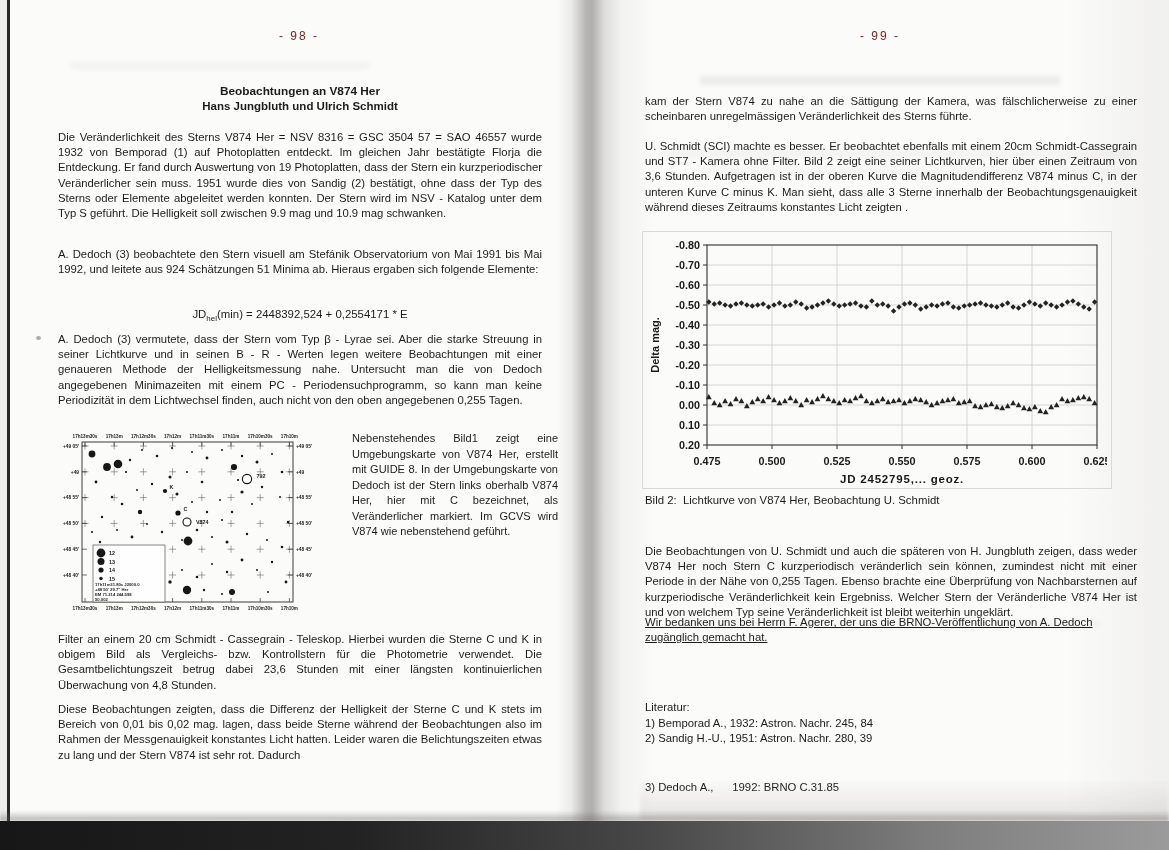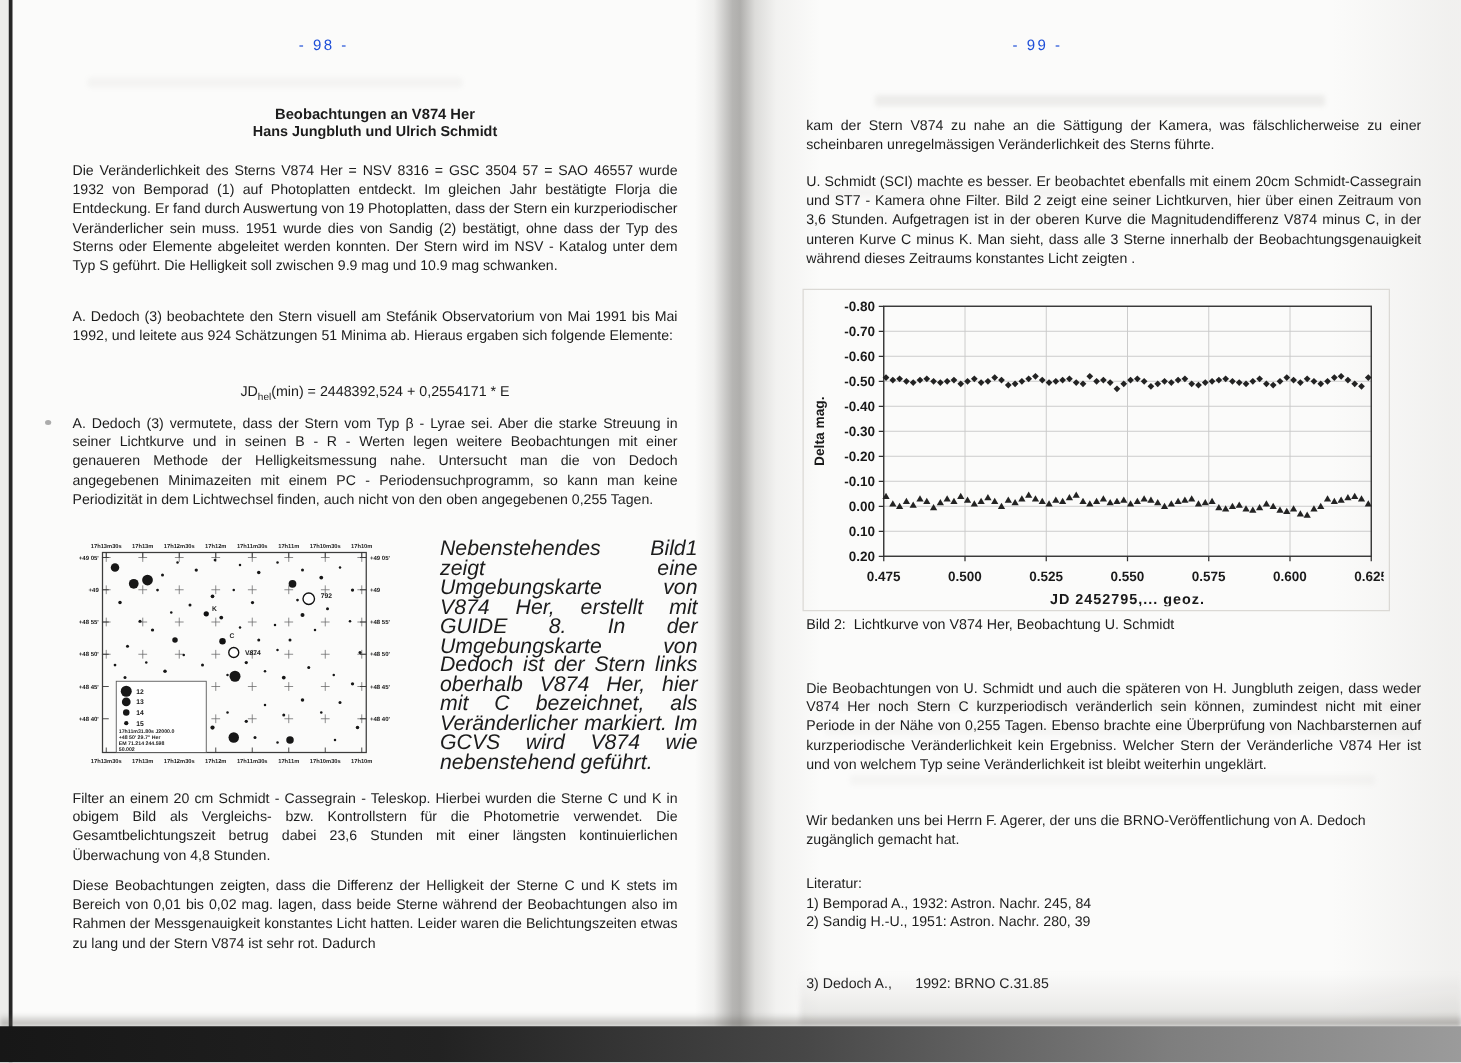--- a/index.html
+++ b/index.html
@@ -1,27 +1,27 @@
 <!DOCTYPE html>
 <html><head>
 <meta charset="utf-8">
 <style>
   html,body{margin:0;padding:0;background:#e8e8e6;}
   .sheet{position:relative;width:1169px;height:850px;background:#fbfbfa;overflow:hidden;
          font-family:"Liberation Sans",sans-serif;color:#1c1c1c;}
-  .pagenum{position:absolute;font-size:12px;letter-spacing:2px;white-space:pre;color:#1d4ed8;}
+  .pagenum{position:absolute;font-size:12px;letter-spacing:2px;text-align:center;white-space:pre;color:#7f1d1d;}
   .title{position:absolute;left:58px;width:484px;text-align:center;font-weight:bold;font-size:11.8px;margin:0;}
   .authors{position:absolute;left:58px;width:484px;text-align:center;font-size:11.5px;margin:0;}
   .para{position:absolute;left:58px;width:484px;font-size:11.3px;line-height:15.2px;text-align:justify;margin:0;}
   .para.r{left:645px;width:492px;}
   .noj{text-align:left;}
   .formula{position:absolute;left:58px;width:484px;text-align:center;font-size:11.4px;margin:0;}
   .formula sub{font-size:8px;}
   .sidecol{position:absolute;left:352px;top:431px;width:206px;}
-  .sidecol p{margin:0 0 15px 0;font-size:17px;line-height:15.5px;text-align:justify;font-style:italic;}
+  .sidecol p{margin:0 0 15px 0;font-size:11px;line-height:15.5px;text-align:justify;}
   .caption{position:absolute;font-size:11.4px;margin:0;white-space:pre-wrap;}
   .ref{position:absolute;left:645px;font-size:11.3px;margin:0;white-space:pre-wrap;line-height:15.3px;}
   svg.fig{position:absolute;font-family:"Liberation Sans",sans-serif;}
   .figure-border{position:absolute;border:1px solid #dbd9d5;}
   .artifact{position:absolute;background:#97948e;border-radius:2px;}
   .edge-left-white{position:absolute;left:0;top:0;width:7px;height:850px;background:#ececea;}
   .edge-left-line{position:absolute;left:7px;top:0;width:3px;height:850px;background:#262626;}
   .gutter{position:absolute;left:556px;top:0;width:100px;height:850px;
     background:linear-gradient(90deg,rgba(120,118,112,0) 0%,rgba(100,98,92,0.10) 15%,
       rgba(70,68,64,0.38) 30%,rgba(70,68,64,0.42) 36%,rgba(110,108,102,0.22) 48%,
@@ -507,21 +507,21 @@
         <path d="M419.56399999999996,170.2 L425.3639999999999,170.2 L422.46399999999994,165.1 Z" fill="#232323"></path>
         <path d="M424.99800000000005,169.2 L430.798,169.2 L427.898,164.1 Z" fill="#232323"></path>
         <path d="M430.43200000000013,167.2 L436.2320000000001,167.2 L433.3320000000001,162.1 Z" fill="#232323"></path>
         <path d="M435.86599999999993,166.2 L441.6659999999999,166.2 L438.7659999999999,161.1 Z" fill="#232323"></path>
         <path d="M441.3,168.2 L447.09999999999997,168.2 L444.2,163.1 Z" fill="#232323"></path>
         <path d="M446.7340000000001,172.2 L452.53400000000005,172.2 L449.63400000000007,167.1 Z" fill="#232323"></path>
       </svg>
 
     <p class="caption" style="left:645px;top:494px;">Bild 2:  Lichtkurve von V874 Her, Beobachtung U. Schmidt</p>
     <p class="para r" style="top:544px;">Die Beobachtungen von U. Schmidt und auch die späteren von H. Jungbluth zeigen, dass weder V874 Her noch Stern C kurzperiodisch veränderlich sein können, zumindest nicht mit einer Periode in der Nähe von 0,255 Tagen. Ebenso brachte eine Überprüfung von Nachbarsternen auf kurzperiodische Veränderlichkeit kein Ergebniss. Welcher Stern der Veränderliche V874 Her ist und von welchem Typ seine Veränderlichkeit ist bleibt weiterhin ungeklärt.</p>
-    <p class="para r noj" style="top:650px;width:470px;">Wir bedanken uns bei Herrn F. Agerer, der uns die BRNO-Veröffentlichung von A. Dedoch zugänglich gemacht hat.</p>
+    <p class="para r noj" style="top:615px;width:470px;text-decoration:underline;">Wir bedanken uns bei Herrn F. Agerer, der uns die BRNO-Veröffentlichung von A. Dedoch zugänglich gemacht hat.</p>
     <p class="para r noj" style="top:700px;">Literatur:</p>
     <p class="ref" style="top:716px;">1) Bemporad A., 1932: Astron. Nachr. 245, 84</p>
     <p class="ref" style="top:731px;">2) Sandig H.-U., 1951: Astron. Nachr. 280, 39</p>
     <p class="ref" style="top:780px;">3) Dedoch A.,      1992: BRNO C.31.85</p>
   </div>
 
   <div class="band-wash"></div>
   <div class="band-blur"></div>
   <div class="band"></div>
 </div>

